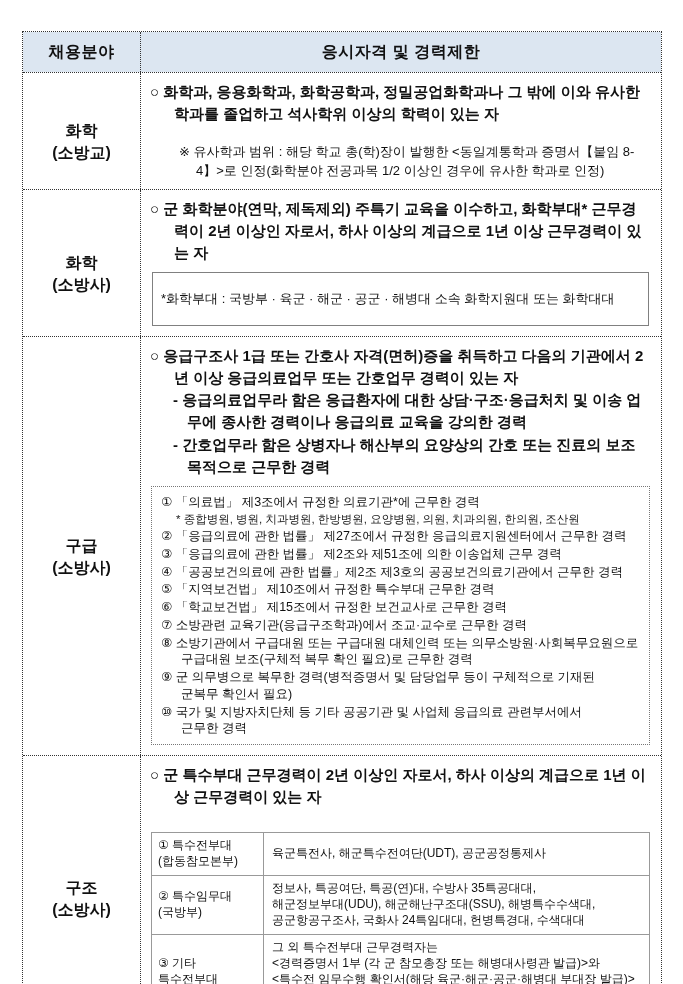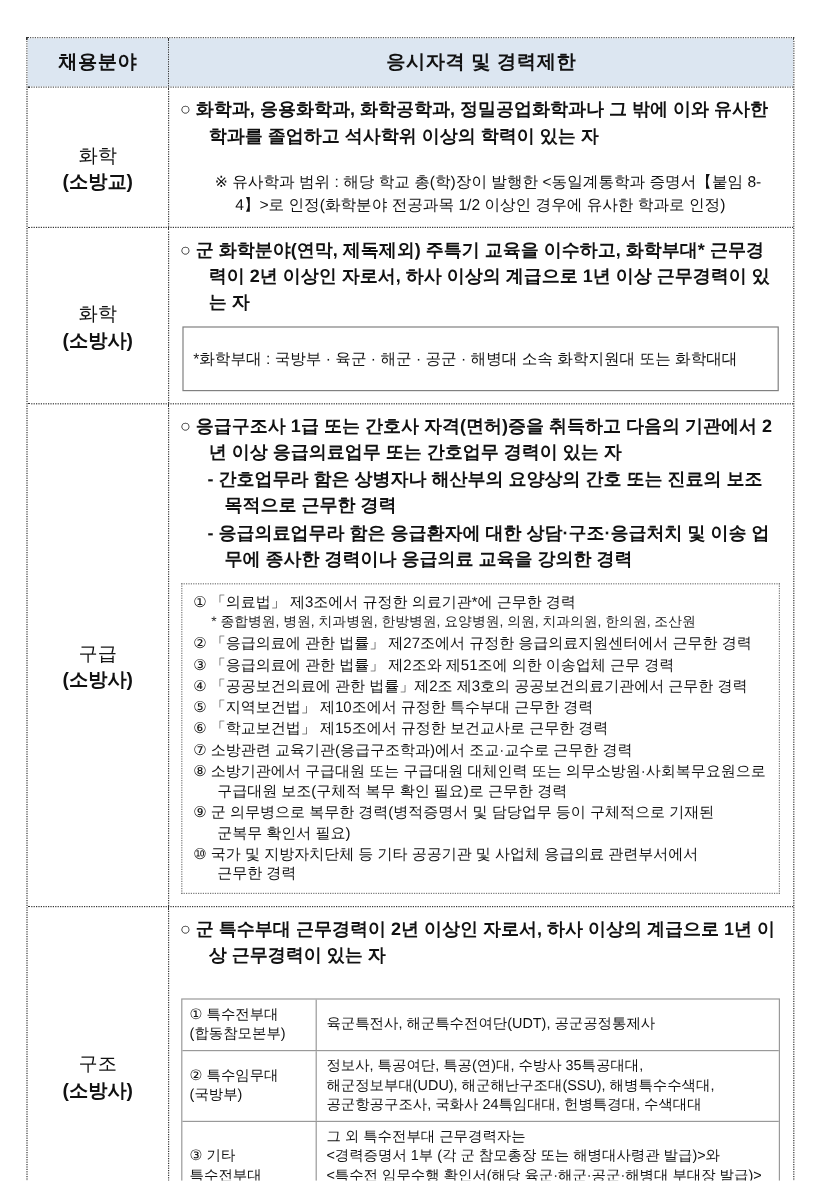--- a/index.html
+++ b/index.html
@@ -15,21 +15,21 @@
 
   .header-row { min-height:40px; }
   .header-row .th { display:flex; align-items:center; justify-content:center; background:#dce6f1; font-weight:bold; font-size:16px; letter-spacing:0.5px; }
   .header-row .th-left { border-right:1px dotted #333; }
 
   .row-h0 { min-height:98px; }
   .row-h1 { min-height:95px; }
   .row-h2 { min-height:390px; }
   .row-h3 { min-height:230px; }
 
-  .field-name { font-weight:normal; font-size:16px; line-height:1.35;margin-top:22px; }
+  .field-name { font-weight:bold; font-size:16px; line-height:1.35;margin-top:22px; }
   .field-rank { font-weight:bold; font-size:16px; line-height:1.35; }
 
   .bullet { font-size:15px; line-height:1.48; font-weight:600; padding-left:24px; text-indent:-24px; }
   .dash   { font-size:15px; line-height:1.48; font-weight:600; padding-left:37px; text-indent:-14px; }
   .note   { font-size:13px; line-height:1.45; margin-top:18px; padding-left:46px; text-indent:-17px; }
 
   .unit-box { border:1px solid #808080; margin:7px 2px 2px 2px; padding:17px 8px; font-size:13px; line-height:1.4; }
 
   .criteria-box { border:1px dotted #777; margin:8px 1px 2px 1px; padding:6px 8px 7px 9px; font-size:12.5px; line-height:1.34; }
   .box-item { padding-left:20px; text-indent:-20px; white-space:pre-line; margin-top:1px; }
@@ -79,22 +79,22 @@
       </div>
     </div>
 
     <div class="t-row row-h2">
       <div class="cell-left">
         <div class="field-name">구급</div>
         <div class="field-rank">(소방사)</div>
       </div>
       <div class="cell-right">
         <div class="bullet">○ 응급구조사 1급 또는 간호사 자격(면허)증을 취득하고 다음의 기관에서 2년 이상 응급의료업무 또는 간호업무 경력이 있는 자</div>
+        <div class="dash">- 응급의료업무라 함은 응급환자에 대한 상담·구조·응급처치 및 이송 업무에 종사한 경력이나 응급의료 교육을 강의한 경력</div>
         <div class="dash">- 간호업무라 함은 상병자나 해산부의 요양상의 간호 또는 진료의 보조 목적으로 근무한 경력</div>
-        <div class="dash">- 응급의료업무라 함은 응급환자에 대한 상담·구조·응급처치 및 이송 업무에 종사한 경력이나 응급의료 교육을 강의한 경력</div>
         <div class="criteria-box">
           <div class="box-item">① 「의료법」 제3조에서 규정한 의료기관*에 근무한 경력</div>
           <div class="box-subnote">* 종합병원, 병원, 치과병원, 한방병원, 요양병원, 의원, 치과의원, 한의원, 조산원</div>
           <div class="box-item">② 「응급의료에 관한 법률」 제27조에서 규정한 응급의료지원센터에서 근무한 경력</div>
           <div class="box-item">③ 「응급의료에 관한 법률」 제2조와 제51조에 의한 이송업체 근무 경력</div>
           <div class="box-item">④ 「공공보건의료에 관한 법률」제2조 제3호의 공공보건의료기관에서 근무한 경력</div>
           <div class="box-item">⑤ 「지역보건법」 제10조에서 규정한 특수부대 근무한 경력</div>
           <div class="box-item">⑥ 「학교보건법」 제15조에서 규정한 보건교사로 근무한 경력</div>
           <div class="box-item">⑦ 소방관련 교육기관(응급구조학과)에서 조교·교수로 근무한 경력</div>
           <div class="box-item">⑧ 소방기관에서 구급대원 또는 구급대원 대체인력 또는 의무소방원·사회복무요원으로

